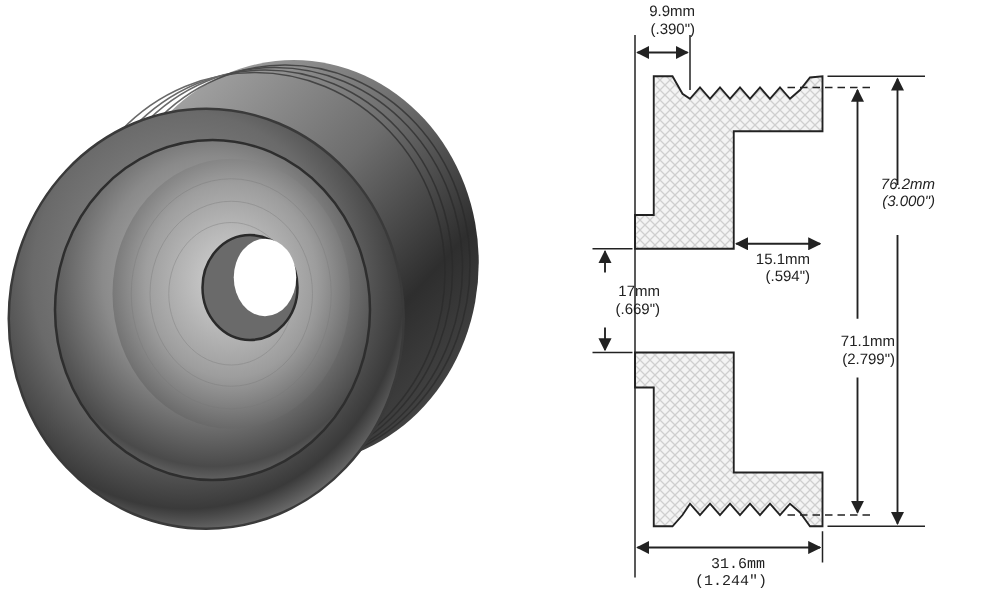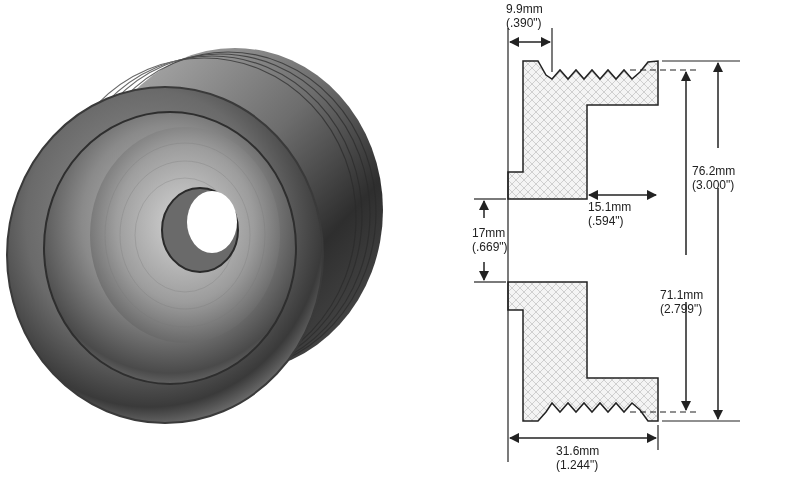--- a/index.html
+++ b/index.html
@@ -1,19 +1,19 @@
 <!DOCTYPE html>
 <html><head>
   <meta charset="utf-8">
   <style>
     html, body { margin: 0; padding: 0; background: #ffffff; }
     body { width: 800px; height: 477px; position: relative; overflow: hidden; font-family: "Liberation Sans", sans-serif; }
     .photo { position: absolute; left: 0; top: 30px; width: 400px; height: 400px; }
     .drawing { position: absolute; left: 0; top: 0; width: 800px; height: 477px; }
-    .dim-label { position: absolute; font-size: 12px; line-height: 14px; color: #222; text-align: left; white-space: nowrap; }
+    .dim-label { position: absolute; font-size: 12px; line-height: 14px; color: #222; text-align: right; white-space: nowrap; }
     .dim-label span { display: block; }
   </style>
 </head>
 <body>
 
 <svg class="photo" viewBox="0 0 400 400" xmlns="http://www.w3.org/2000/svg">
   <defs>
     <linearGradient id="rimBack" x1="0" y1="0" x2="1" y2="1">
       <stop offset="0" stop-color="#b9b9b9"></stop>
       <stop offset="0.45" stop-color="#6d6d6d"></stop>
@@ -108,24 +108,24 @@
   <span>(.390")</span>
 </div>
 <div class="dim-label" style="left:472px; top:226px; width:56px;">
   <span>17mm</span>
   <span>(.669")</span>
 </div>
 <div class="dim-label" style="left:588px; top:200px; width:60px;">
   <span>15.1mm</span>
   <span>(.594")</span>
 </div>
-<div class="dim-label" style="left:692px; top:164px; width:56px;">
+<div class="dim-label" style="left:692px; top:140px; width:56px;font-style:italic;">
   <span>76.2mm</span>
   <span>(3.000")</span>
 </div>
-<div class="dim-label" style="left:660px; top:266px; width:56px;margin-top:22px;">
+<div class="dim-label" style="left:660px; top:266px; width:56px;">
   <span>71.1mm</span>
   <span>(2.799")</span>
 </div>
-<div class="dim-label" style="left:556px; top:444px; width:56px;">
+<div class="dim-label" style="left:556px; top:444px; width:56px;font-family:Liberation Mono, monospace;">
   <span>31.6mm</span>
   <span>(1.244")</span>
 </div>
 
 </body></html>

